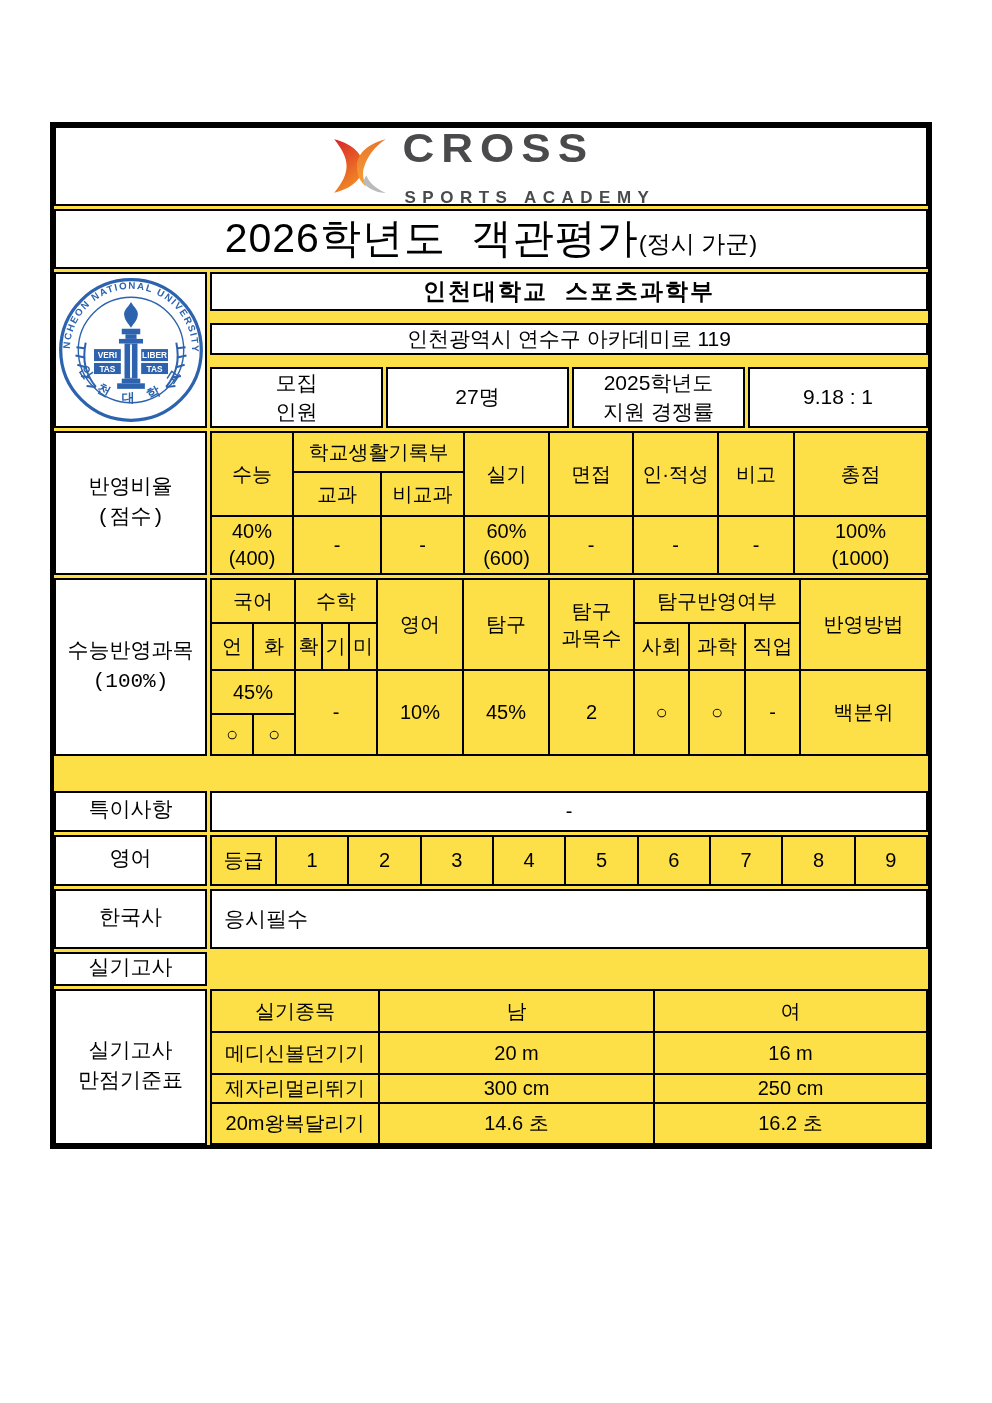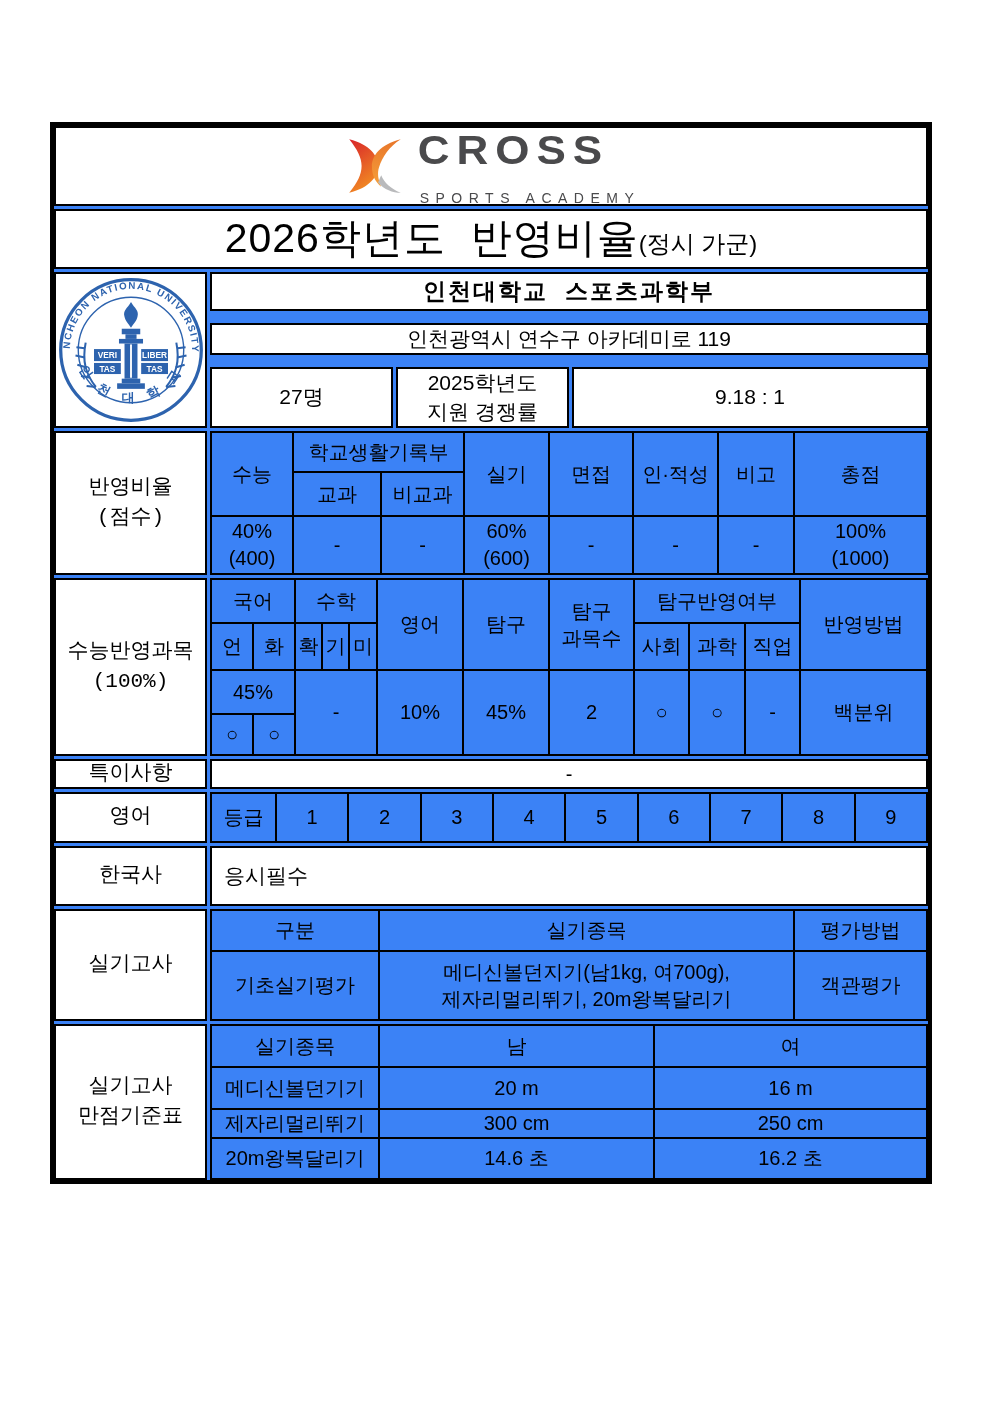--- a/index.html
+++ b/index.html
@@ -4,34 +4,34 @@
 <style>
   * { box-sizing: border-box; }
   html,body { margin:0; padding:0; }
   body {
     width:992px; height:1403px; background:#ffffff; color:#000;
     font-family:"Liberation Sans","DejaVu Sans",sans-serif;
     position:relative;
   }
   .doc {
     position:absolute; left:50px; top:122px; width:882px;
-    border:4px solid #000; background:#3b82f6;
+    border:4px solid #000; background:#fde047;
     display:flex; flex-direction:column; gap:3px;
   }
   .box { border:2px solid #000; background:#fff; }
   .hrow { display:flex; gap:3px; align-items:stretch; }
   .center { display:flex; align-items:center; justify-content:center; text-align:center; }
   .pre { white-space:pre-line; }
   .prespace { white-space:pre; }
 
   
   .logo-row { height:80px; display:flex; align-items:center; justify-content:center; gap:10px; }
   .logo-text { display:flex; flex-direction:column; align-items:flex-start; line-height:1; }
   .brand { font-size:44px; font-weight:bold; color:#4a4a4c; letter-spacing:7px; transform:scaleY(0.92); }
-  .subbrand { font-size:14px; font-weight:normal; color:#4a4a4c; letter-spacing:6.5px; margin-top:19px; margin-left:2px; }
+  .subbrand { font-size:17px; font-weight:bold; color:#4a4a4c; letter-spacing:6.5px; margin-top:19px; margin-left:2px; }
 
   
   .title-row { height:60px; display:flex; align-items:baseline; justify-content:center; }
   .title-main { font-size:41px; letter-spacing:1px; }
   .title-sub { font-size:24px; }
 
   
   .univ-row { height:156px; }
   .emblem-cell { width:153px; flex:0 0 153px; display:flex; align-items:center; justify-content:center; }
   .univ-right { flex:1; display:flex; flex-direction:column; gap:12px; }
@@ -47,21 +47,21 @@
   
   .label-cell { width:153px; flex:0 0 153px; font-size:21px; line-height:1.45;font-family:Liberation Mono, monospace; }
   table.grid { border-collapse:collapse; table-layout:fixed; width:718px; flex:0 0 718px; }
   table.grid td {
     border:2px solid #000; text-align:center; vertical-align:middle;
     padding:0 2px; font-size:20px; line-height:1.35; white-space:pre-line;
     overflow:hidden;
   }
   .special-content { flex:1; font-size:20px; }
   .kh-content { flex:1; display:flex; align-items:center; padding-left:12px; font-size:21px; }
-  .special-box { height:30px; }
+  .special-box { height:41px;margin-top:32px; }
   .kh-box { height:60px; }
 </style>
 </head>
 <body>
 
 <div class="doc">
 
   <div class="box logo-row">
     <svg width="66" height="58" viewBox="0 0 64 56">
       <defs>
@@ -78,21 +78,21 @@
       <path d="M57,2 C37,7 29,18 29,28 C29,38 33,44 38,48 C35,41 34,35 36,29 C39,19 46,9 57,2 Z" fill="url(#gOr)"></path>
       <path d="M38,37 C41,44 47,50 57,54 C49,54 41,51 35,44 C36,42 37,39 38,37 Z" fill="#b9babc"></path>
     </svg>
     <div class="logo-text">
       <div class="brand">CROSS</div>
       <div class="subbrand">SPORTS ACADEMY</div>
     </div>
   </div>
 
   <div class="box title-row">
-    <span class="title-main prespace">2026학년도  반영비율</span>
+    <span class="title-main prespace">2026학년도  객관평가</span>
       <span class="title-sub">(정시 가군)</span>
   </div>
 
   <div class="hrow univ-row">
     <div class="box emblem-cell">
       <svg width="148" height="148" viewBox="0 0 160 160">
         <circle cx="80" cy="80" r="76" fill="#fff" stroke="#2d63ae" stroke-width="3.5"></circle>
         <circle cx="80" cy="80" r="57" fill="#fff" stroke="#2d63ae" stroke-width="1.5"></circle>
         <defs>
           <path id="arcTop" d="M 14,80 A 66,66 0 1 1 146,80" fill="none"></path>
@@ -132,20 +132,22 @@
           <text x="54.5" y="103.5" fill="#fff" font-size="9" font-weight="bold" text-anchor="middle">TAS</text>
           <text x="105.5" y="89" fill="#fff" font-size="9" font-weight="bold" text-anchor="middle">LIBER</text>
           <text x="105.5" y="103.5" fill="#fff" font-size="9" font-weight="bold" text-anchor="middle">TAS</text>
         </g>
       </svg>
     </div>
     <div class="univ-right">
       <div class="box uname-row center prespace">인천대학교  스포츠과학부</div>
       <div class="box uaddr-row center">인천광역시 연수구 아카데미로 119</div>
       <div class="hrow recruit-row">
+        <div class="box center pre rc1">모집
+인원</div>
         <div class="box center rc2">27명</div>
         <div class="box center pre rc3">2025학년도
 지원 경쟁률</div>
         <div class="box center rc4">9.18 : 1</div>
       </div>
     </div>
   </div>
 
   <div class="hrow">
     <div class="box label-cell center pre">반영비율
@@ -278,40 +280,20 @@
       </table>
   </div>
 
   <div class="hrow kh-box">
     <div class="box label-cell center">한국사</div>
     <div class="box kh-content">응시필수</div>
   </div>
 
   <div class="hrow">
     <div class="box label-cell center">실기고사</div>
-    <table class="grid">
-      <colgroup>
-          <col style="width:168px">
-          <col>
-          <col style="width:133px">
-        </colgroup>
-      <tbody>
-          <tr style="height:41px">
-        <td>구분</td>
-        <td>실기종목</td>
-        <td>평가방법</td>
-      </tr>
-      <tr style="height:69px">
-        <td>기초실기평가</td>
-        <td>메디신볼던지기(남1kg, 여700g),
-제자리멀리뛰기, 20m왕복달리기</td>
-        <td>객관평가</td>
-      </tr>
-    </tbody>
-      </table>
   </div>
 
   <div class="hrow">
     <div class="box label-cell center pre">실기고사
 만점기준표</div>
     <table class="grid">
       <colgroup>
           <col style="width:168px">
           <col style="width:275px">
           <col>

